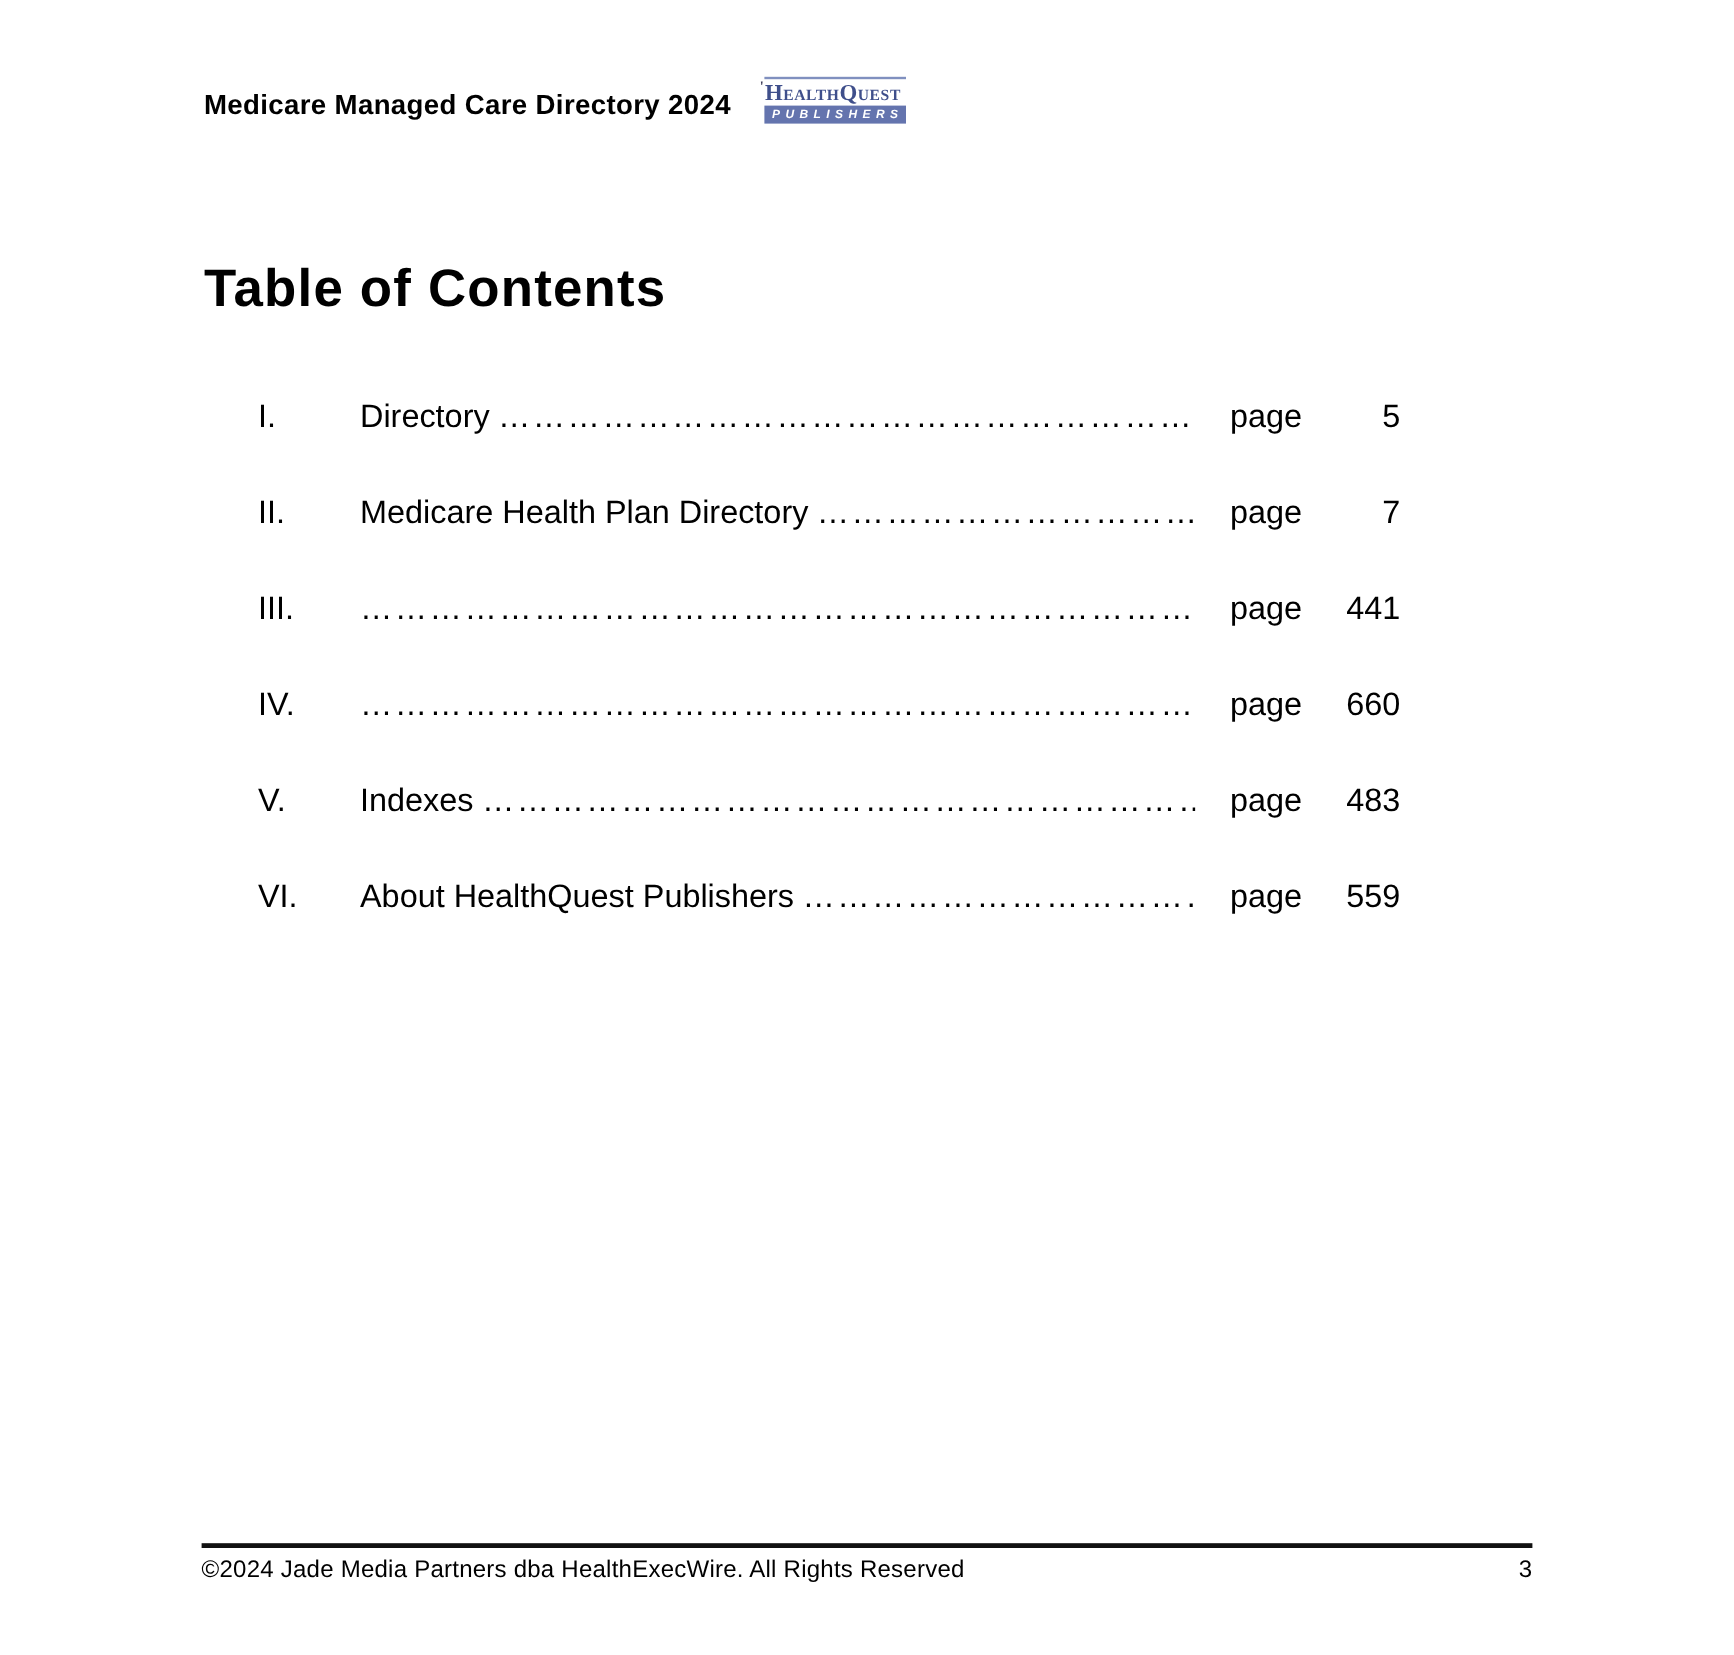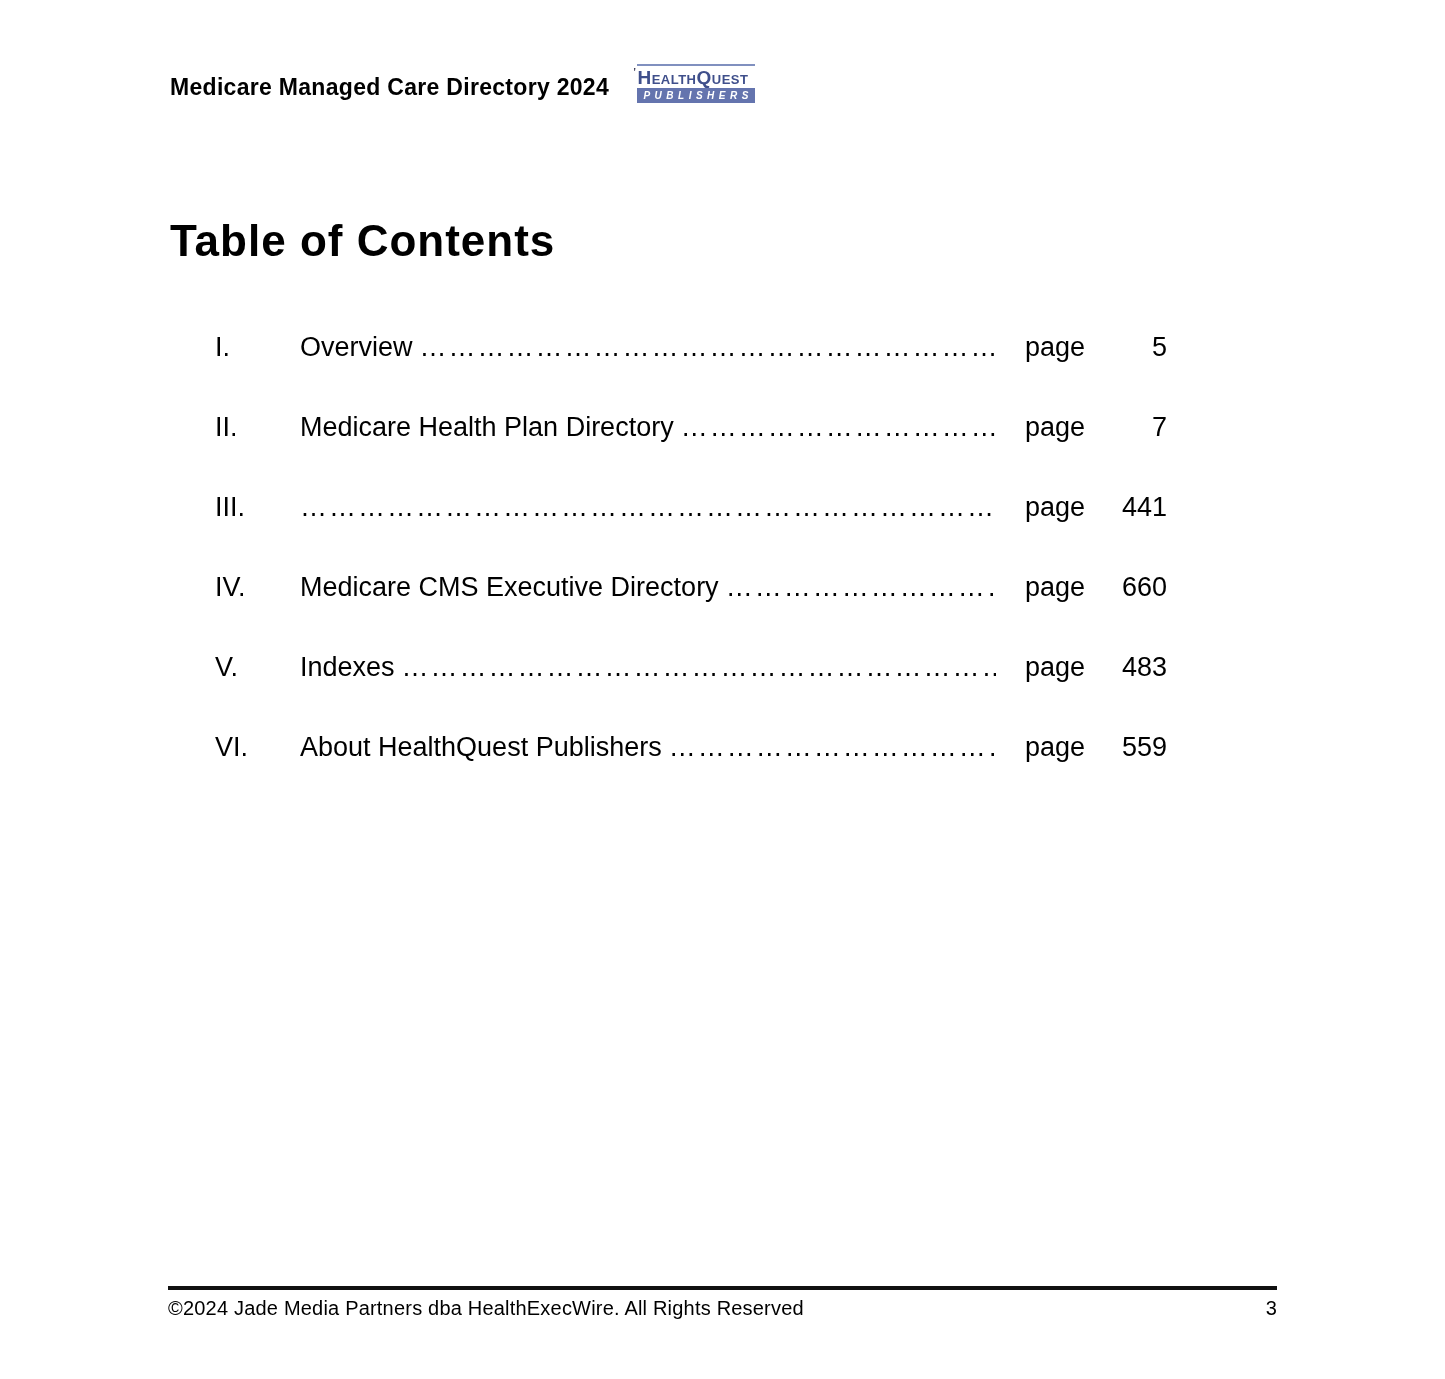--- a/index.html
+++ b/index.html
@@ -38,21 +38,21 @@
     font-weight: bold;
     color: #3a3a55;
     margin-top: 1px;
     margin-right: 1px;
   }
   .logo-body { display: inline-block; }
   .logo-name {
     display: block;
     border-top: 2px solid #8090bf;
     padding-top: 1px;
-    font-family: Liberation Sans, sans-serif;
+    font-family: Liberation Serif, serif;
     font-variant: small-caps;
     font-weight: 600;
     font-size: 19px;
     line-height: 21px;
     letter-spacing: 0.5px;
     color: #3f4f8b;
     white-space: nowrap;
   }
   .logo-banner {
     display: block;
@@ -138,21 +138,21 @@
     </span>
   </div>
 </div>
 
 <div class="page-title">Table of Contents</div>
 
 <div class="toc">
 
   <div class="toc-row">
     <span class="toc-numeral">I.</span>
-    <span class="toc-entry-title">Overview</span>
+    <span class="toc-entry-title">Directory</span>
     <span class="toc-leader">……………………………………………………………………………………………………………………………………………………</span>
     <span class="toc-page-label">page</span>
     <span class="toc-page-number">5</span>
   </div>
 
   <div class="toc-row">
     <span class="toc-numeral">II.</span>
     <span class="toc-entry-title">Medicare Health Plan Directory</span>
     <span class="toc-leader">……………………………………………………………………………………………………………………………………………………</span>
     <span class="toc-page-label">page</span>
@@ -161,21 +161,20 @@
 
   <div class="toc-row">
     <span class="toc-numeral">III.</span>
     <span class="toc-leader">……………………………………………………………………………………………………………………………………………………</span>
     <span class="toc-page-label">page</span>
     <span class="toc-page-number">441</span>
   </div>
 
   <div class="toc-row">
     <span class="toc-numeral">IV.</span>
-    <span class="toc-entry-title">Medicare CMS Executive Directory</span>
     <span class="toc-leader">……………………………………………………………………………………………………………………………………………………</span>
     <span class="toc-page-label">page</span>
     <span class="toc-page-number">660</span>
   </div>
 
   <div class="toc-row">
     <span class="toc-numeral">V.</span>
     <span class="toc-entry-title">Indexes</span>
     <span class="toc-leader">……………………………………………………………………………………………………………………………………………………</span>
     <span class="toc-page-label">page</span>

